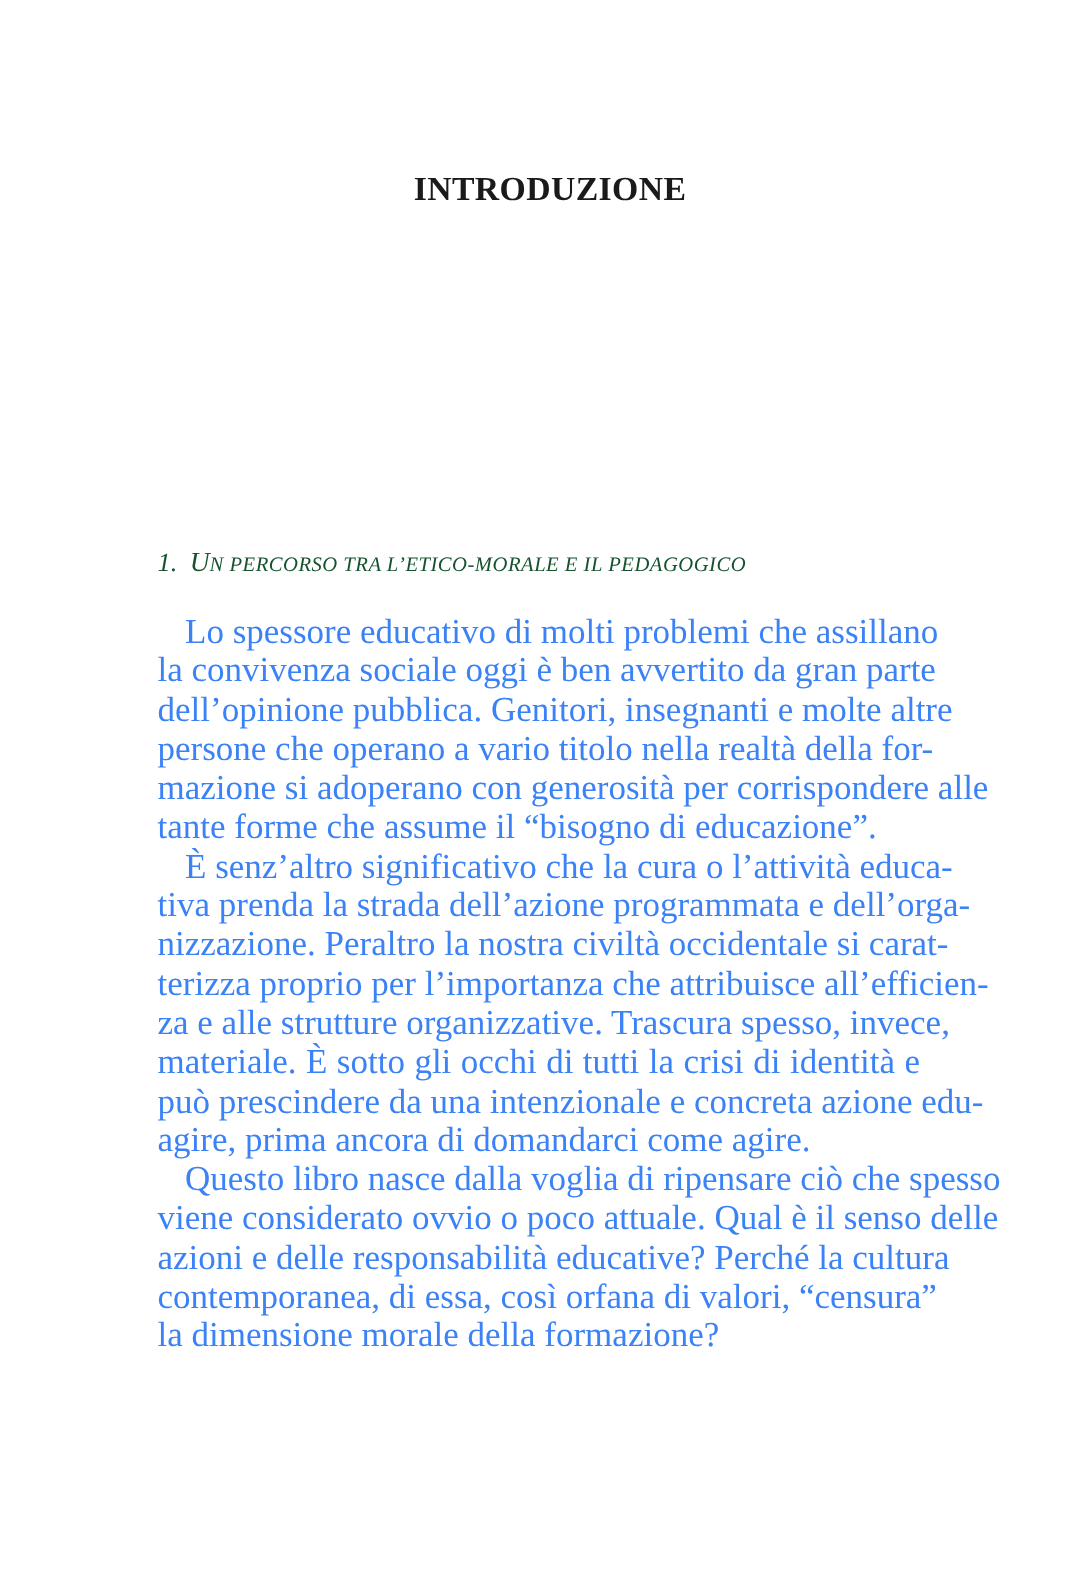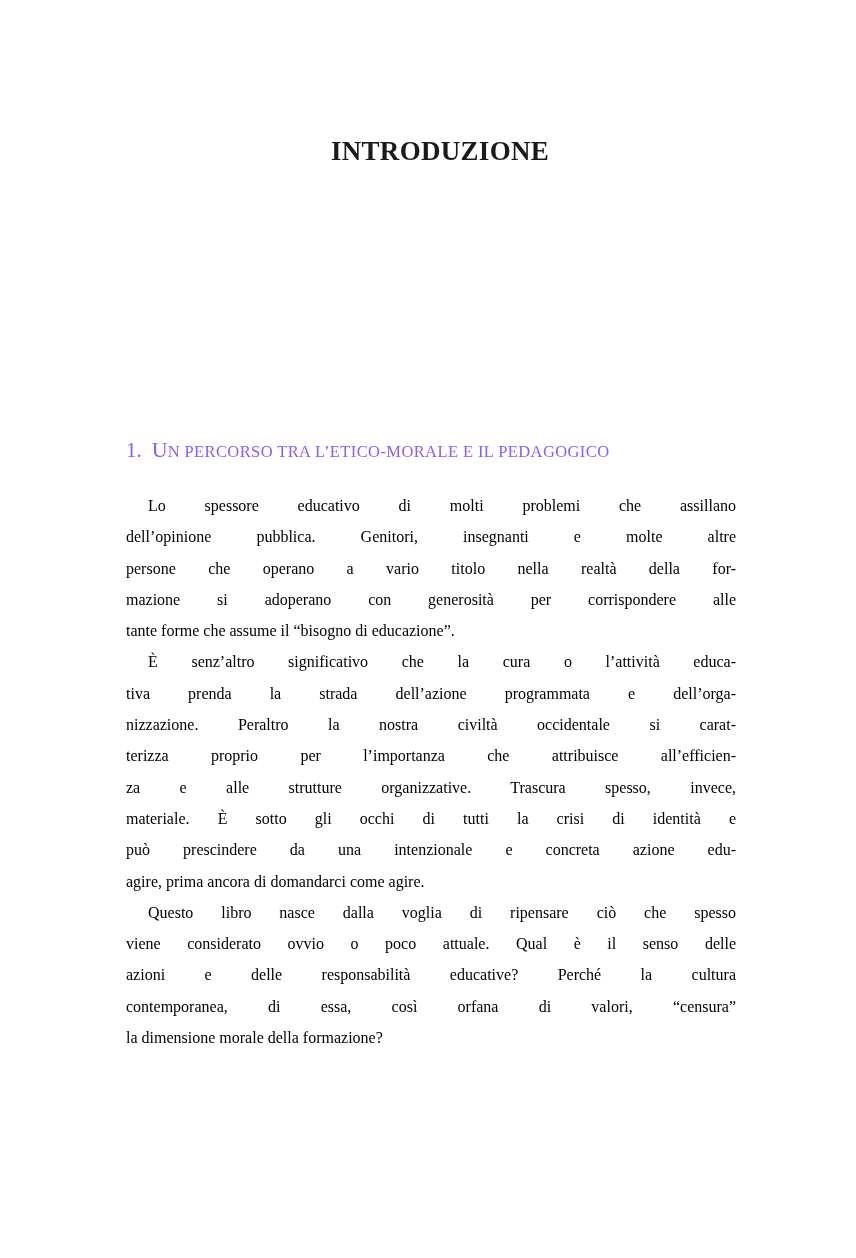--- a/index.html
+++ b/index.html
@@ -25,33 +25,34 @@
       letter-spacing: 0.3px;
       color: #1a1a1a;
     }
     .section-heading {
       position: absolute;
       top: 437px;
       left: 126px;
       width: 640px;
       font-size: 21px;
       white-space: nowrap;
-      color: #8b5cf6;
+      color: #14532d;
+      font-style: italic;
     }
     .section-heading .num { margin-right: 10px; }
     .section-heading .sc-big { font-size: 22px; }
     .section-heading .sc-small { font-size: 16.5px; letter-spacing: 0.4px; }
     .body-text {
       position: absolute;
       top: 490px;
       left: 126px;
       width: 610px;
-      font-size: 16px;
+      font-size: 28px;
       line-height: 31.3px;
-      color: #000000;
+      color: #3b82f6;
     }
     .line {
       display: block;
       white-space: nowrap;
       text-align: justify;
       text-align-last: justify;
       height: 31.3px;
     }
     .line.indent { padding-left: 22px; }
     .line.last { text-align-last: left; }
@@ -61,20 +62,21 @@
 
 <h1 class="chapter-title">INTRODUZIONE</h1>
 
 <div class="section-heading">
   <span class="num">1.</span><span class="sc-big">U</span><span class="sc-small" id="sc-rest">N PERCORSO TRA L’ETICO-MORALE E IL PEDAGOGICO</span>
 </div>
 
 <div class="body-text">
   <div>
     <span class="line indent">Lo spessore educativo di molti problemi che assillano</span>
+    <span class="line">la convivenza sociale oggi è ben avvertito da gran parte</span>
     <span class="line">dell’opinione pubblica. Genitori, insegnanti e molte altre</span>
     <span class="line">persone che operano a vario titolo nella realtà della for-</span>
     <span class="line">mazione si adoperano con generosità per corrispondere alle</span>
     <span class="line last">tante forme che assume il “bisogno di educazione”.</span>
   </div>
   <div>
     <span class="line indent">È senz’altro significativo che la cura o l’attività educa-</span>
     <span class="line">tiva prenda la strada dell’azione programmata e dell’orga-</span>
     <span class="line">nizzazione. Peraltro la nostra civiltà occidentale si carat-</span>
     <span class="line">terizza proprio per l’importanza che attribuisce all’efficien-</span>

